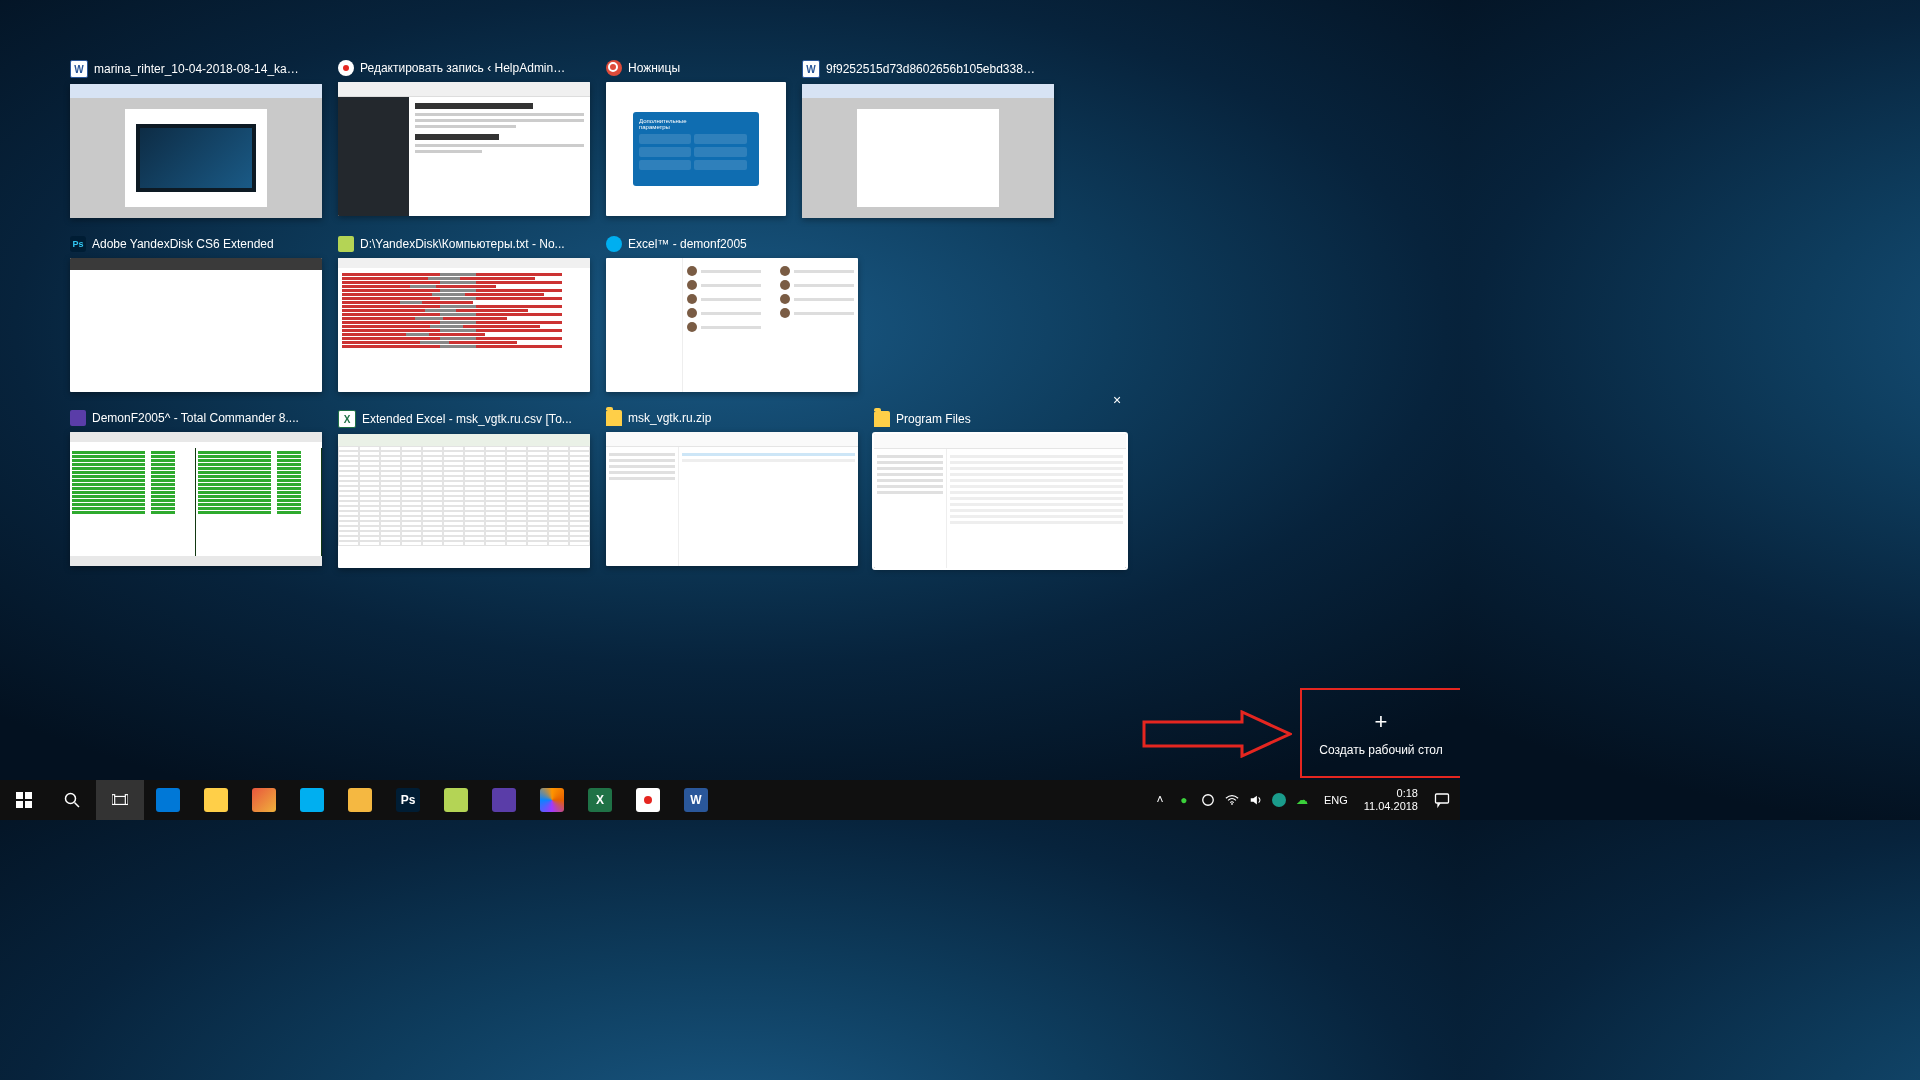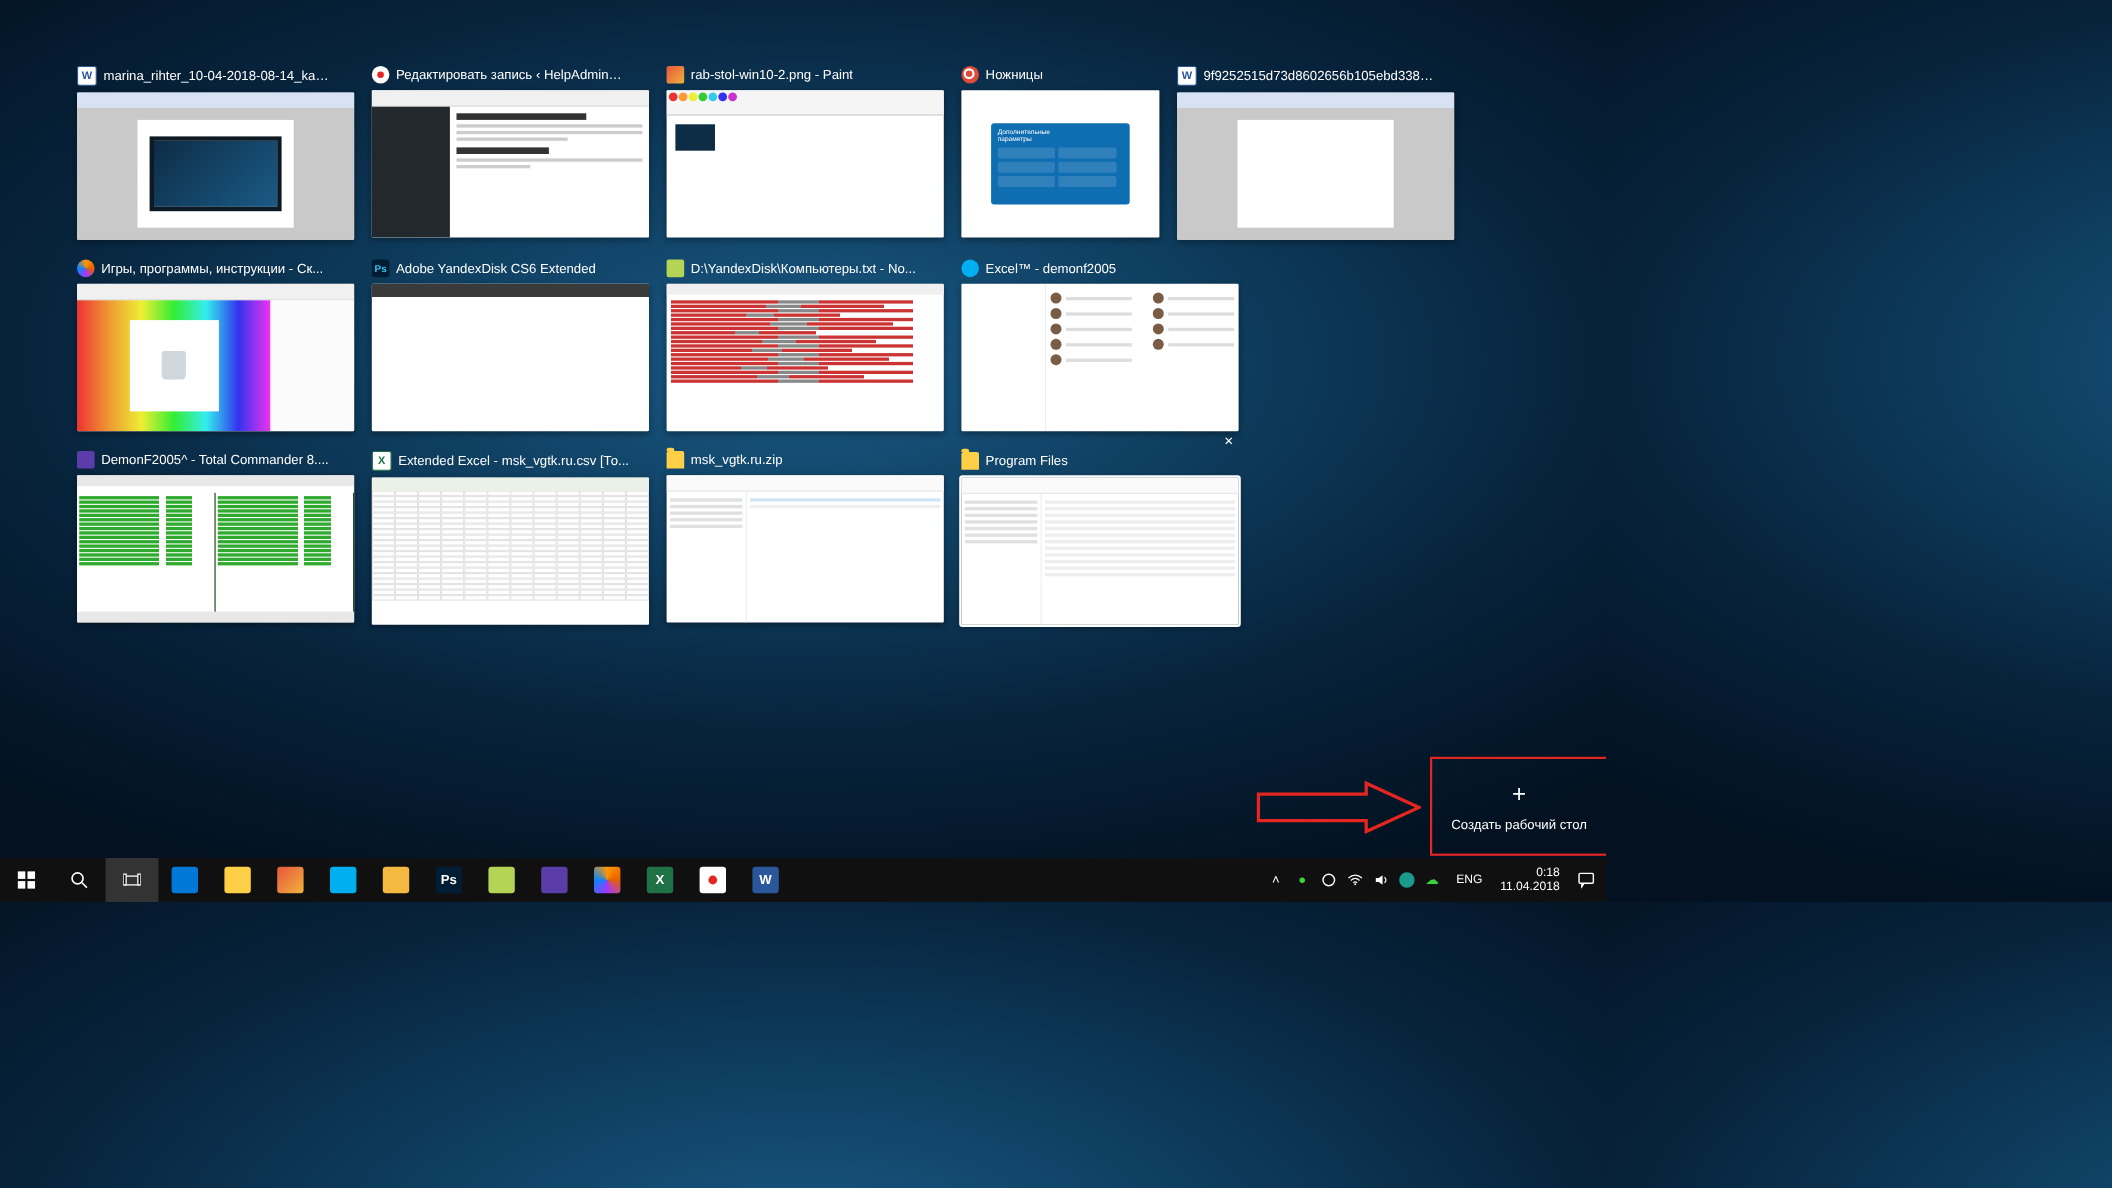--- a/index.html
+++ b/index.html
@@ -199,40 +199,20 @@
               <div class="p"></div>
               <div class="p"></div>
               <div class="p" style="width:60%"></div>
               <div class="h" style="width:50%; margin-top:6px;"></div>
               <div class="p"></div>
               <div class="p" style="width:40%"></div>
             </div>
           </div>
         </div>
     </div>
-    <div class="thumb">
-      <div class="hdr">
-          <span class="ico ico-paint"></span>
-          <span class="title">rab-stol-win10-2.png - Paint</span>
-        </div>
-      <div class="preview pv-paint">
-          <div class="tb">
-            <i style="background:#e33"></i>
-            <i style="background:#f93"></i>
-            <i style="background:#ee3"></i>
-            <i style="background:#3c3"></i>
-            <i style="background:#3ce"></i>
-            <i style="background:#33e"></i>
-            <i style="background:#c3c"></i>
-          </div>
-          <div class="canvas">
-            <div class="mini"></div>
-          </div>
-        </div>
-    </div>
     <div class="thumb" style="width:180px;">
       <div class="hdr">
           <span class="ico ico-snip"></span>
           <span class="title">Ножницы</span>
         </div>
       <div class="preview pv-blue">
           <div class="card">
             <div class="t" style="color:#fff; font-size:6px; height:auto; background:none;">Дополнительные параметры</div>
             <div class="grid">
               <div></div>
@@ -253,37 +233,20 @@
       <div class="preview pv-word">
           <div class="ribbon"></div>
           <div class="page">
             <div class="sheet"></div>
           </div>
         </div>
     </div>
   </div>
 
   <div class="row r2">
-    <div class="thumb">
-      <div class="hdr">
-          <span class="ico ico-firefox"></span>
-          <span class="title">Игры, программы, инструкции - Ск...</span>
-        </div>
-      <div class="preview pv-browser">
-          <div class="chrome"></div>
-          <div class="body pv-rainbow">
-            <div class="rb">
-              <div class="box">
-                <div class="bin"></div>
-              </div>
-            </div>
-            <div class="side"></div>
-          </div>
-        </div>
-    </div>
     <div class="thumb">
       <div class="hdr">
           <span class="ico ico-ps">Ps</span>
           <span class="title">Adobe YandexDisk CS6 Extended</span>
         </div>
       <div class="preview pv-dark">
           <div class="tb"></div>
         </div>
     </div>
     <div class="thumb">

